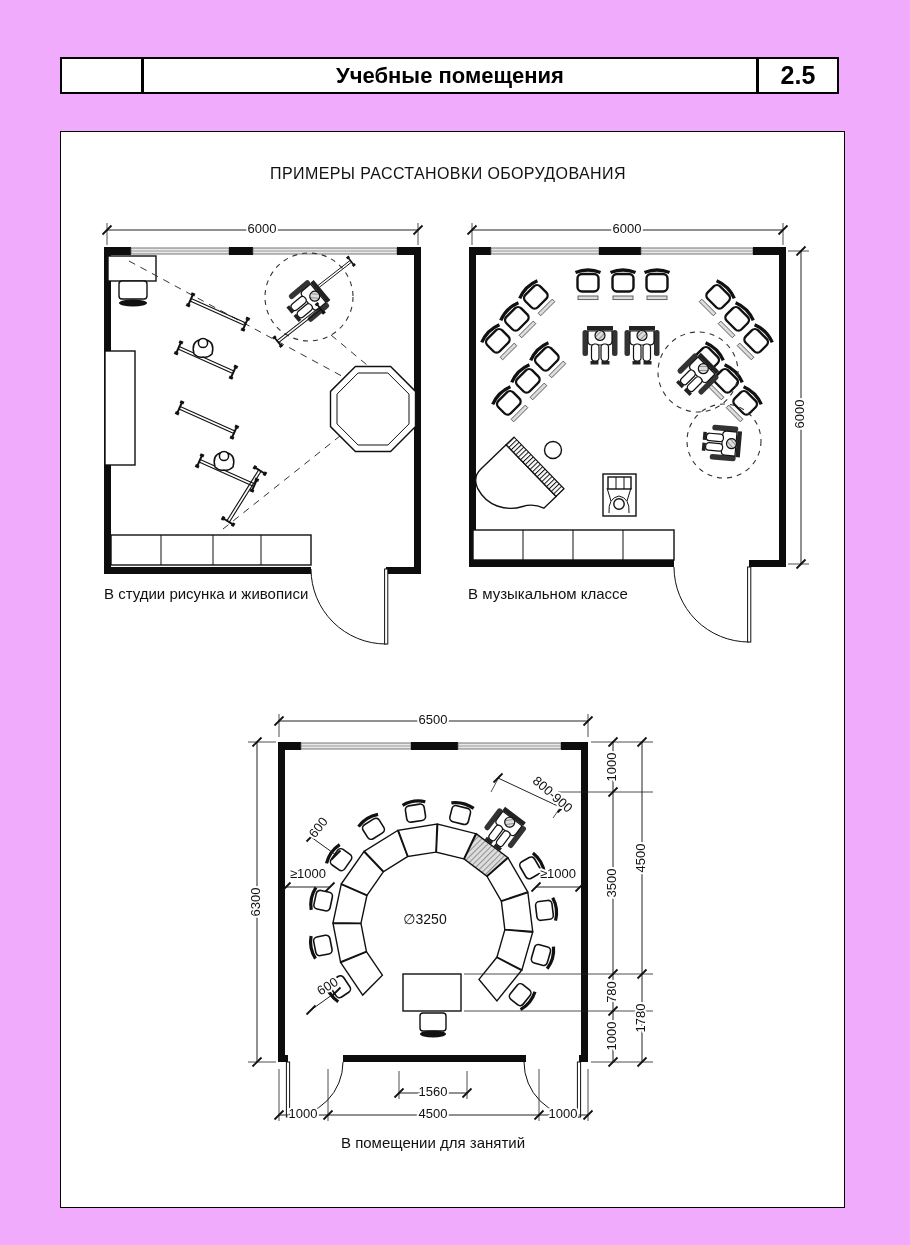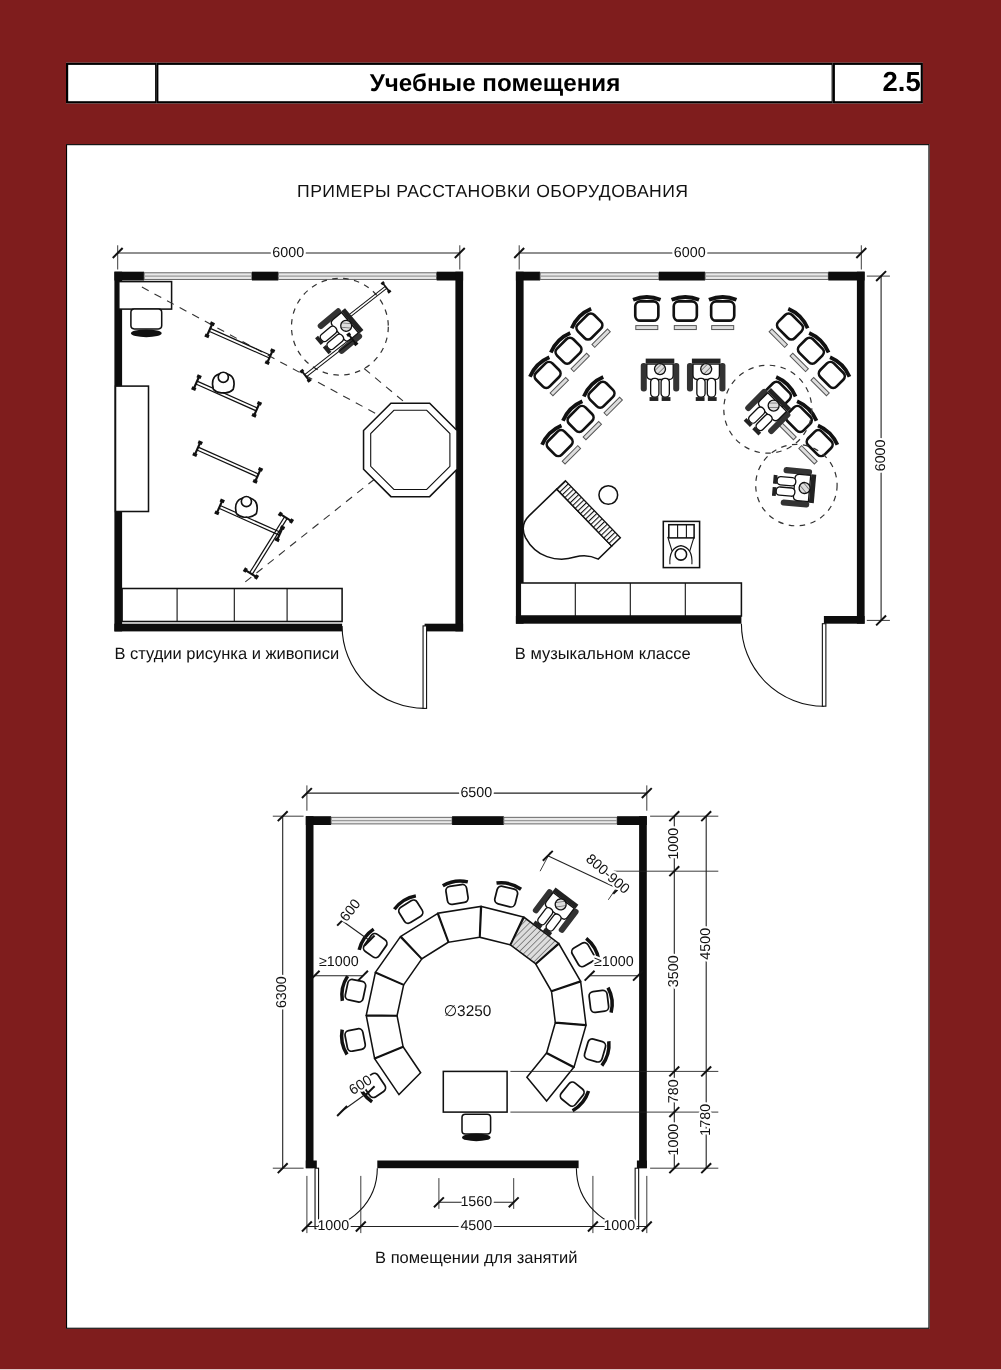--- a/index.html
+++ b/index.html
@@ -1,21 +1,21 @@
 <!DOCTYPE html>
 <html><head>
 <meta charset="utf-8">
 <style>
   html,body{margin:0;padding:0;background:#fff;}
-  #page{position:relative;width:910px;height:1245px;background:#7f1d1d;font-family:"Liberation Sans",sans-serif;overflow:hidden;}
+  #page{position:relative;width:910px;height:1245px;background:#f0abfc;font-family:"Liberation Sans",sans-serif;overflow:hidden;}
   .hdr-box{position:absolute;top:57px;height:37px;border:2px solid #000;box-sizing:border-box;background:#fff;}
   #hdr-left{left:60px;width:83px;}
   #hdr-title{left:142px;width:616px;display:flex;align-items:center;justify-content:center;
              font-size:22px;font-weight:bold;color:#000;}
-  #hdr-num{left:757px;width:82px;display:flex;align-items:center;justify-content:flex-end;
+  #hdr-num{left:757px;width:82px;display:flex;align-items:center;justify-content:center;
            font-size:25px;font-weight:bold;color:#000;}
   #content-box{position:absolute;left:60px;top:103px;width:785px;height:1077px;
                border:1.6px solid #000;box-sizing:border-box;background:#fff;margin-top:28px;}
   #plansvg{position:absolute;left:0;top:0;}
   
   .wall{fill:#0d0d0d;}
   .win{fill:#e9e9e9;stroke:#555;stroke-width:0.8;}
   .winline{stroke:#9a9a9a;stroke-width:1;}
   .furn{fill:#fff;stroke:#111;stroke-width:1.4;}
   .thin{fill:none;stroke:#111;stroke-width:1;}

